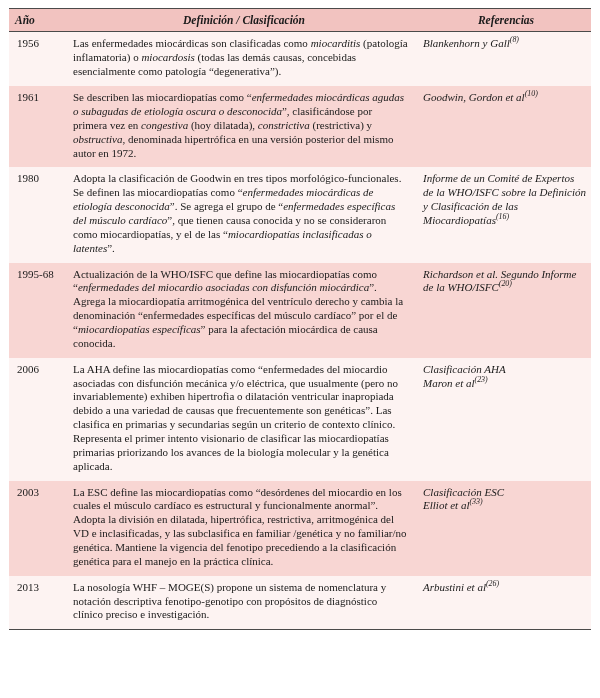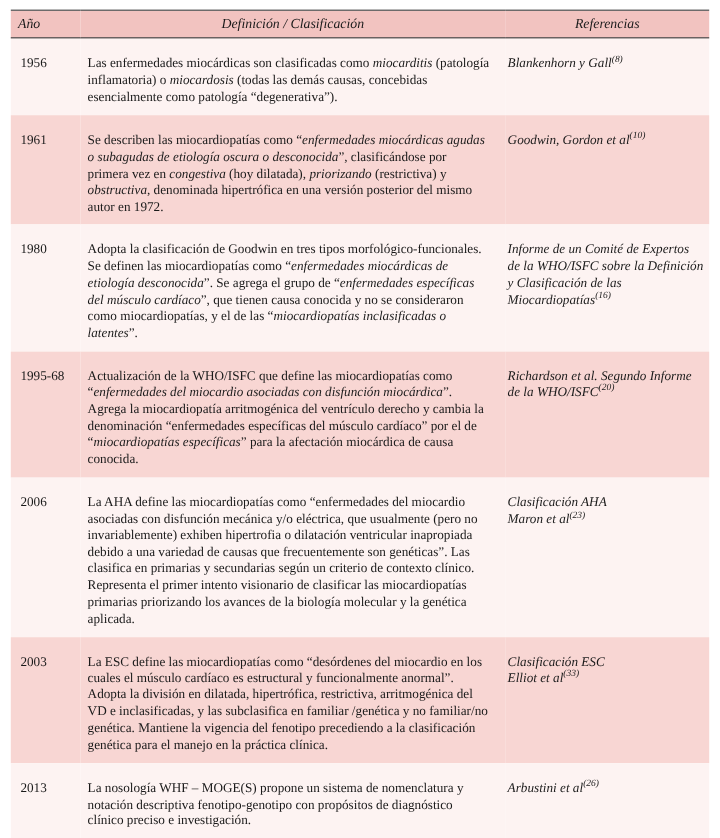--- a/index.html
+++ b/index.html
@@ -8,34 +8,34 @@
   .page { width: 600px; min-height: 698px; padding: 8px 9px 6px 9px; background: #ffffff; }
 
   table.history { width: 100%; border-collapse: collapse; font-size: 11px; line-height: 1.26; }
 
   thead tr {
     background: #f2c3c0;
     border-top: 1px solid #4a4a4a;
     border-bottom: 1px solid #4a4a4a;
   }
   th {
-    font-weight: normal;
+    font-weight: bold;
     font-style: italic;
     font-size: 11.5px;
     padding: 4px 6px;
     text-align: center;
     margin-left: 12px;
   }
   th.year { text-align: left; padding-left: 6px; }
 
   tbody tr:nth-child(odd)  { background: #fdf3f2; }
   tbody tr:nth-child(even) { background: #f8d6d3; }
   tbody tr:last-child { border-bottom: 1px solid #4a4a4a; }
 
-  td { vertical-align: top; padding: 15px 8px 7px 6px; }
+  td { vertical-align: top; padding: 5px 8px 7px 6px; }
   td.year { width: 58px; white-space: nowrap; padding-left: 8px; }
   td.def  { padding-right: 12px; }
   td.refs { width: 170px; padding-right: 4px; padding-left: 2px; font-style: italic; }
 
   sup { font-size: 0.72em; line-height: 0; }
 </style>
 </head>
 <body>
 
 <div class="page">
@@ -48,21 +48,21 @@
       </tr>
     </thead>
     <tbody>
       <tr>
         <td class="year">1956</td>
         <td class="def">Las enfermedades miocárdicas son clasificadas como <i>miocarditis</i> (patología inflamatoria) o <i>miocardosis</i> (todas las demás causas, concebidas esencialmente como patología “degenerativa”).</td>
         <td class="refs">Blankenhorn y Gall<sup>(8)</sup></td>
       </tr>
       <tr>
         <td class="year">1961</td>
-        <td class="def">Se describen las miocardiopatías como “<i>enfermedades miocárdicas agudas o subagudas de etiología oscura o desconocida</i>”, clasificándose por primera vez en <i>congestiva</i> (hoy dilatada), <i>priorizando</i> (restrictiva) y <i>obstructiva</i>, denominada hipertrófica en una versión posterior del mismo autor en 1972.</td>
+        <td class="def">Se describen las miocardiopatías como “<i>enfermedades miocárdicas agudas o subagudas de etiología oscura o desconocida</i>”, clasificándose por primera vez en <i>congestiva</i> (hoy dilatada), <i>constrictiva</i> (restrictiva) y <i>obstructiva</i>, denominada hipertrófica en una versión posterior del mismo autor en 1972.</td>
         <td class="refs">Goodwin, Gordon et al<sup>(10)</sup></td>
       </tr>
       <tr>
         <td class="year">1980</td>
         <td class="def">Adopta la clasificación de Goodwin en tres tipos morfológico-funcionales. Se definen las miocardiopatías como “<i>enfermedades miocárdicas de etiología desconocida</i>”. Se agrega el grupo de “<i>enfermedades específicas del músculo cardíaco</i>”, que tienen causa conocida y no se consideraron como miocardiopatías, y el de las “<i>miocardiopatías inclasificadas o latentes</i>”.</td>
         <td class="refs">Informe de un Comité de Expertos de la WHO/ISFC sobre la Definición y Clasificación de las Miocardiopatías<sup>(16)</sup></td>
       </tr>
       <tr>
         <td class="year">1995-68</td>
         <td class="def">Actualización de la WHO/ISFC que define las miocardiopatías como “<i>enfermedades del miocardio asociadas con disfunción miocárdica</i>”. Agrega la miocardiopatía arritmogénica del ventrículo derecho y cambia la denominación “enfermedades específicas del músculo cardíaco” por el de “<i>miocardiopatías específicas</i>” para la afectación miocárdica de causa conocida.</td>

